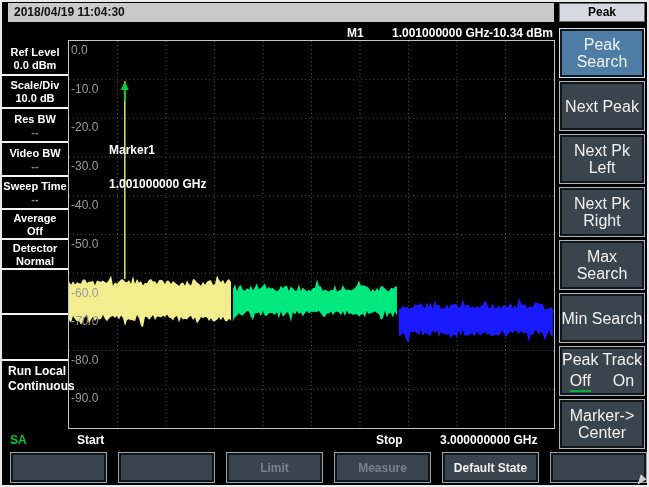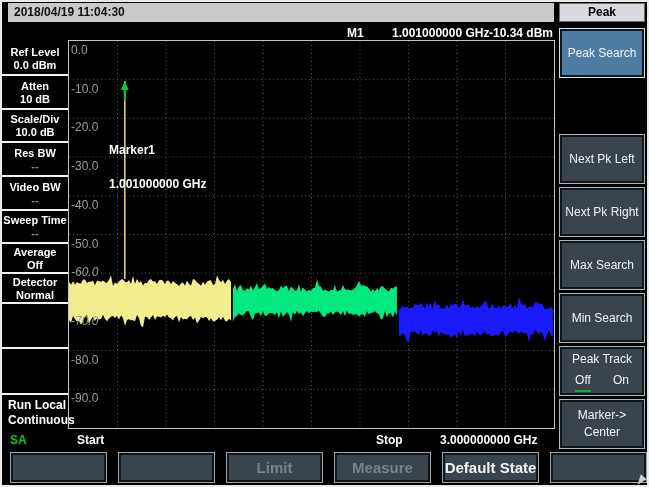--- a/index.html
+++ b/index.html
@@ -17,21 +17,21 @@
   
   .menu-title {
     position: absolute; left: 557px; top: 1px; width: 86px; height: 19px;
     background: #d8d8e0; border: 1px solid #6b6b6b; color: #000;
     font-size: 12px; line-height: 17px; text-align: center; font-weight: 600;
   }
   .menu-btn {
     position: absolute; left: 557px; width: 86px; height: 50px;
     background: #3a444c; border: 1px solid #aeb6bb;
     box-shadow: inset 0 0 0 2px #10161a;
-    color: #f2f2f2; font-size: 12px; display: flex; flex-direction: column;
+    color: #f2f2f2; font-size: 16px; display: flex; flex-direction: column;
     align-items: center; justify-content: center; text-align: center;
     cursor: default; line-height: 17px;
   }
   .menu-btn.active { background: #4d7da5; border-color: #d8dfe3; }
   .pt-options { display: flex; gap: 22px; margin-top: 4px; }
   .pt-opt.selected { border-bottom: 2px solid #00b43c; padding-bottom: 1px; }
   
   .marker-readout {
     position: absolute; left: 68px; top: 24px; width: 485px; height: 15px;
     color: #fff; font-size: 12px; font-weight: 600;
@@ -63,21 +63,21 @@
   .sa-badge { position: absolute; left: 8px; top: 2px; color: #00c832; font-weight: 700; }
   .start-label { position: absolute; left: 75px; top: 2px; }
   .start-value { position: absolute; left: 133px; top: 2px; }
   .stop-label  { position: absolute; left: 374px; top: 2px; }
   .stop-value  { position: absolute; left: 438px; top: 2px; }
   
   .bottom-btn {
     position: absolute; top: 450px; width: 97px; height: 31px;
     background: #3a444c; border: 1px solid #9aa2a8;
     box-shadow: inset 0 0 0 2px #10161a;
-    color: #f2f2f2; font-size: 15px; font-weight: 600;
+    color: #f2f2f2; font-size: 12px; font-weight: 600;
     display: flex; align-items: center; justify-content: center; cursor: default;
   }
   .bottom-btn.disabled { color: #79828a; }
   
   .cursor {
     position: absolute; left: 637px; top: 473px; width: 0; height: 0;
     border-left: 7px solid #cfcfcf; border-top: 3px solid transparent;
     border-bottom: 8px solid transparent; transform: rotate(18deg);
   }
 </style>
@@ -125,38 +125,34 @@
         <line x1="55.775000000000006" y1="60.0158" x2="55.775000000000006" y2="47.0158" stroke="#00c832" stroke-width="2"></line>
         <polygon points="51.775000000000006,49.0158 59.775000000000006,49.0158 55.775000000000006,40.0158" fill="#00c832"></polygon>
       </svg>
     <div id="y-labels">
         <div class="y-label" style="top: 2px;">0.0</div>
         <div class="y-label" style="top: 40.7px;">-10.0</div>
         <div class="y-label" style="top: 79.4px;">-20.0</div>
         <div class="y-label" style="top: 118.1px;">-30.0</div>
         <div class="y-label" style="top: 156.8px;">-40.0</div>
         <div class="y-label" style="top: 195.5px;">-50.0</div>
-        <div class="y-label" style="top: 224px; font-style: italic;">-60.0</div>
+        <div class="y-label" style="top: 245px;">-60.0</div>
         <div class="y-label" style="top: 272.9px; font-style: italic;">-70.0</div>
         <div class="y-label" style="top: 311.6px;">-80.0</div>
         <div class="y-label" style="top: 350.3px;">-90.0</div>
       </div>
     <div class="marker-anno" style="left:40px; top:102px;">Marker1</div>
     <div class="marker-anno" style="left:40px; top:136px;">1.001000000 GHz</div>
   </div>
 
   <div class="left-panel">
     <div class="lp-sec" style="height:34px">
       <div class="lp-label">Ref Level</div>
       <div class="lp-value">0.0 dBm</div>
     </div>
-    <div class="lp-sec" style="height:34px">
-      <div class="lp-label">Atten</div>
-      <div class="lp-value">10 dB</div>
-    </div>
     <div class="lp-sec" style="height:33px">
       <div class="lp-label">Scale/Div</div>
       <div class="lp-value">10.0 dB</div>
     </div>
     <div class="lp-sec" style="height:34px">
       <div class="lp-label">Res BW</div>
       <div class="lp-value dim">--</div>
     </div>
     <div class="lp-sec" style="height:34px">
       <div class="lp-label">Video BW</div>
@@ -184,20 +180,23 @@
 
   <div class="freq-row">
     <span class="sa-badge">SA</span>
     <span class="start-label">Start</span>
     <span class="stop-label">Stop</span>
     <span class="stop-value">3.000000000 GHz</span>
   </div>
 
   <div class="menu-btn active" style="top:26px">
     <span>Peak Search</span>
+  </div>
+  <div class="menu-btn" style="top:79px">
+    <span>Next Peak</span>
   </div>
   <div class="menu-btn" style="top:132px">
     <span>Next Pk Left</span>
   </div>
   <div class="menu-btn" style="top:185px">
     <span>Next Pk Right</span>
   </div>
   <div class="menu-btn" style="top:238px">
     <span>Max Search</span>
   </div>

